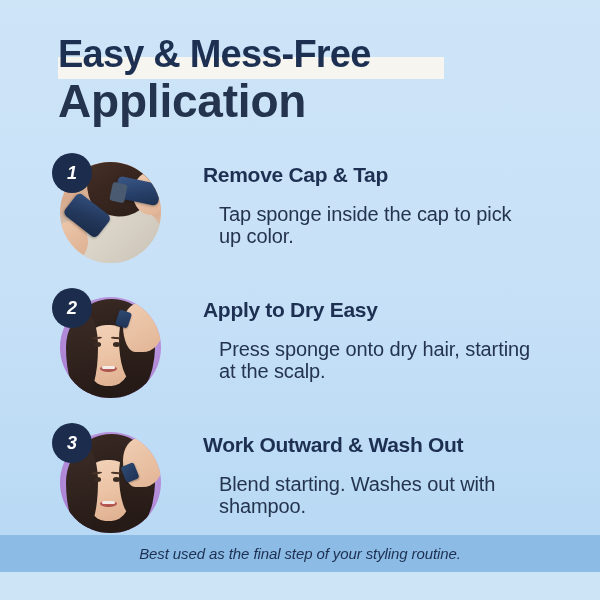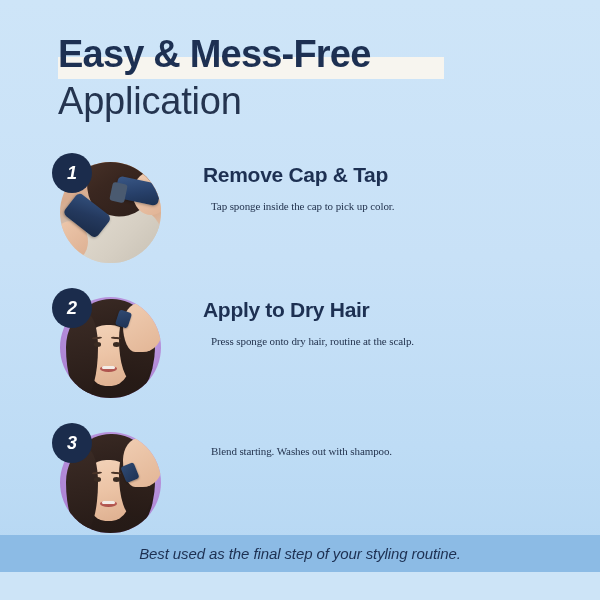--- a/index.html
+++ b/index.html
@@ -47,23 +47,23 @@
     font-size: 38px;
     line-height: 44px;
     font-weight: bold;
     color: #1d3052;
     letter-spacing: -0.8px;
     white-space: nowrap;
   }
   .heading-line2 {
     display: block;
     margin-top: 2px;
-    font-size: 38px;
+    font-size: 46px;
     line-height: 46px;
-    font-weight: normal;
+    font-weight: bold;
     color: #24344f;
     letter-spacing: -0.2px;
     white-space: nowrap;
   }
 
   
   .steps {
     position: absolute;
     left: 0;
     top: 158px;
@@ -265,27 +265,26 @@
   }
   .step-title {
     font-size: 21px;
     line-height: 25px;
     font-weight: bold;
     color: #1d3052;
     letter-spacing: -0.3px;
     margin: 0 0 4px 0;
   }
   .step-desc {
-    font-size: 11px;
+    font-size: 20px;
     line-height: 22px;
     font-weight: normal;
     color: #24344f;
     letter-spacing: -0.1px;
-    margin: 8px;
-    font-family: Liberation Serif, serif;
+    margin: 16px;
   }
 
   
   .footer-band {
     position: absolute;
     left: 0;
     bottom: 0;
     width: 600px;
     height: 37px;
     background: #8cbbe5;
@@ -353,22 +352,22 @@
             <div class="eye-r"></div>
             <div class="mouth"></div>
             <div class="teeth"></div>
             <div class="arm"></div>
             <div class="tool"></div>
           </div>
         </div>
         <div class="step-badge">2</div>
       </div>
       <div class="step-text">
-        <p class="step-title">Apply to Dry Hair</p>
-        <p class="step-desc">Press sponge onto dry hair, routine at the scalp.</p>
+        <p class="step-title">Apply to Dry Easy</p>
+        <p class="step-desc">Press sponge onto dry hair, starting at the scalp.</p>
       </div>
     </div>
 
     <div class="step">
       <div class="step-media">
         <div class="photo-circle photo-p photo-3">
           <div class="photo-inner">
             <div class="bg"></div>
             <div class="hair-back"></div>
             <div class="face"></div>
@@ -380,20 +379,21 @@
             <div class="eye-r"></div>
             <div class="mouth"></div>
             <div class="teeth"></div>
             <div class="arm"></div>
             <div class="tool"></div>
           </div>
         </div>
         <div class="step-badge">3</div>
       </div>
       <div class="step-text">
+        <p class="step-title">Work Outward &amp; Wash Out</p>
         <p class="step-desc">Blend starting. Washes out with shampoo.</p>
       </div>
     </div>
 
   </div>
 
   <div class="footer-band">
     <span class="footer-text">Best used as the final step of your styling routine.</span>
   </div>
 

